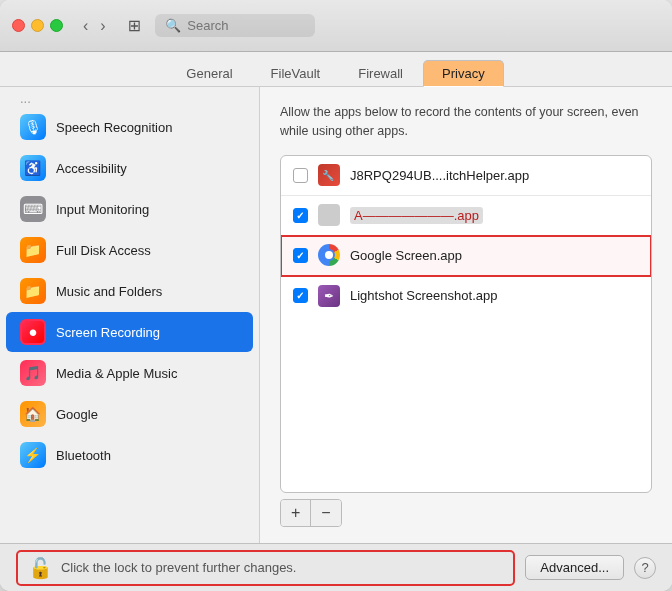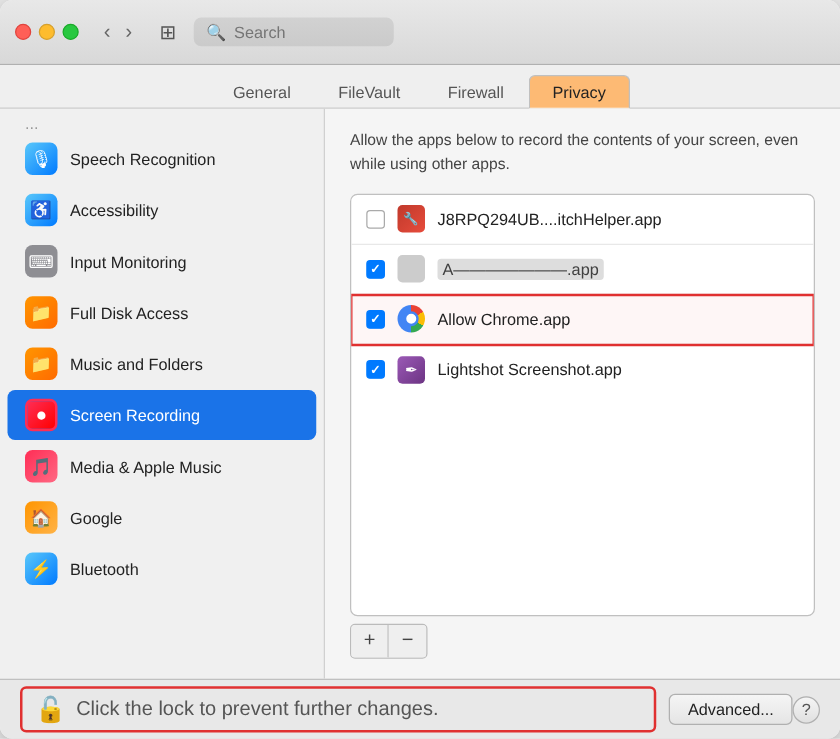--- a/index.html
+++ b/index.html
@@ -288,26 +288,27 @@
       border: 2px solid #e03030;
       border-radius: 5px;
       padding: 4px 10px;
       flex: 1;
     }
     .lock-icon {
       font-size: 20px;
       color: #888;
     }
     .lock-text {
-      font-size: 16px;
+      font-size: 13px;
       color: #555;
     }
     .bottom-buttons {
       display: flex;
       align-items: center;
+      gap: 10px;
     }
     .advanced-btn {
       background: linear-gradient(to bottom, #f5f5f5, #e5e5e5);
       border: 1px solid #b0b0b0;
       border-radius: 5px;
       padding: 4px 14px;
       font-size: 13px;
       cursor: pointer;
       color: #222;
     }
@@ -390,21 +391,21 @@
     
     .redacted-icon {
       width: 22px;
       height: 22px;
       border-radius: 4px;
       background: #ccc;
       flex-shrink: 0;
     }
     .redacted-text {
       font-size: 13px;
-      color: #404040;
+      color: #b91c1c;
       background: #ddd;
       border-radius: 3px;
       padding: 1px 4px;
     }
   </style>
 </head>
 <body>
 
 <div class="window">
 
@@ -488,21 +489,21 @@
 
         <div class="app-item">
           <div class="checkbox checked"></div>
           <div class="redacted-icon app-icon-img"></div>
           <span class="redacted-text app-name">A———————.app</span>
         </div>
 
         <div class="app-item highlighted">
           <div class="checkbox checked"></div>
           <div class="chrome-icon app-icon-img"></div>
-          <span class="app-name">Allow Chrome.app</span>
+          <span class="app-name">Google Screen.app</span>
         </div>
 
         <div class="app-item">
           <div class="checkbox checked"></div>
           <div class="lightshot-icon app-icon-img">✒</div>
           <span class="app-name">Lightshot Screenshot.app</span>
         </div>
       </div>
       <div class="list-controls">
         <button class="list-ctrl-btn">+</button>

